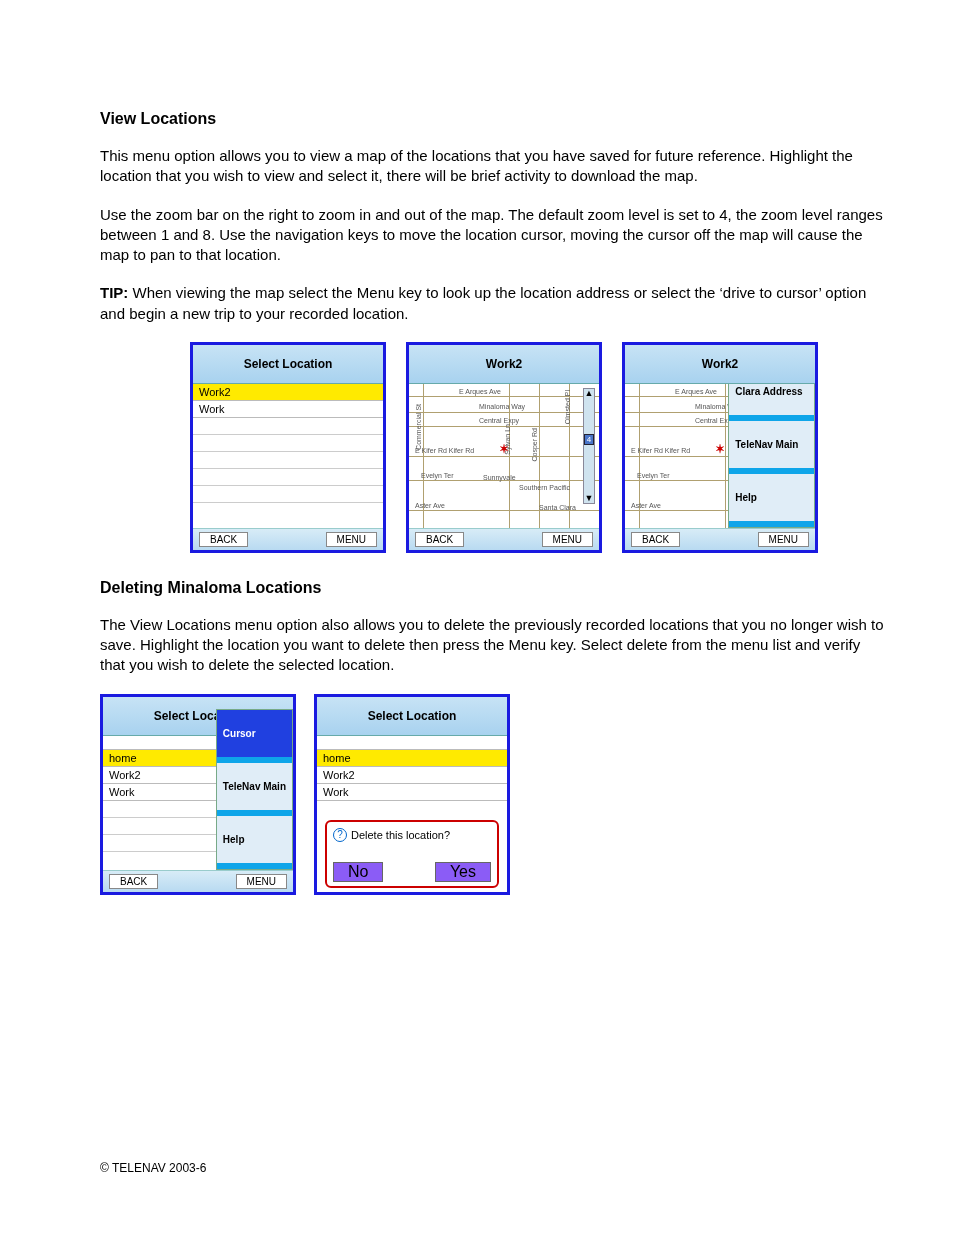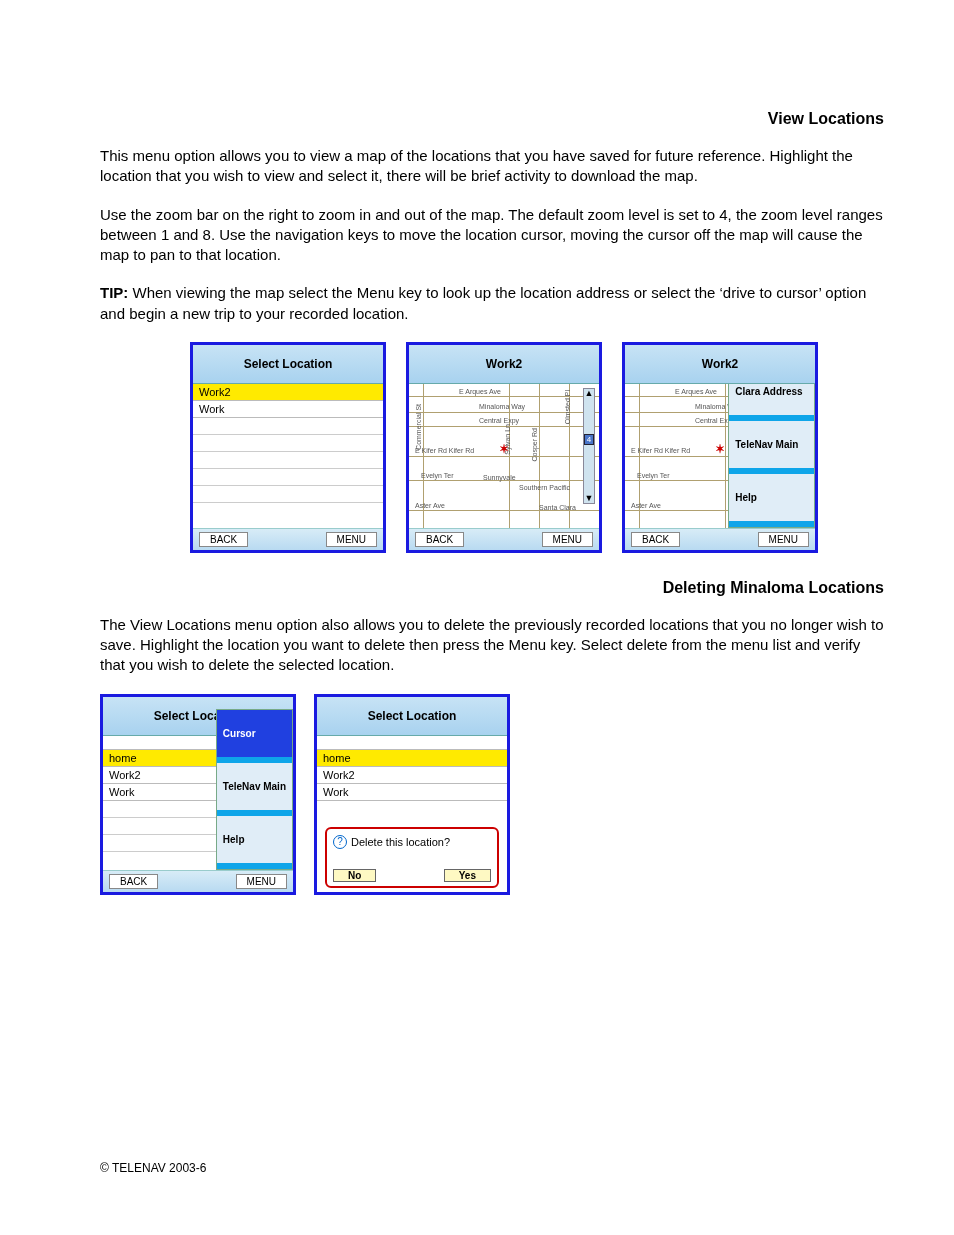--- a/index.html
+++ b/index.html
@@ -6,21 +6,21 @@
   body {
     width: 954px;
     height: 1235px;
     font-family: Arial, Helvetica, sans-serif;
     font-size: 15px;
     color: #000;
     background: #fff;
     position: relative;
     padding: 110px 70px 0 100px;
   }
-  h2.sec { font-size: 16px; font-weight: bold; margin-bottom: 18px; text-align: right; }
+  h2.sec { font-size: 16px; font-weight: bold; margin-bottom: 18px; }
   p.para { line-height: 1.35; margin-bottom: 18px; }
   .row-imgs { display: flex; gap: 20px; margin: 6px 0 26px 90px; }
   .phone {
     width: 196px;
     border: 3px solid #1a1ae0;
     background: #fff;
     display: flex;
     flex-direction: column;
     font-size: 11px;
   }
@@ -91,21 +91,21 @@
     left:8px; right:8px; bottom:4px;
     border:2px solid #c00;
     border-radius:6px;
     background:#fff;
     padding:6px 6px 4px 6px;
     font-family: Tahoma, Arial, sans-serif;
   }
   .dialog .q { display:flex; align-items:center; gap:4px; font-size:11px; margin-bottom:20px;}
   .dialog .qicon { width:14px; height:14px; border:1px solid #06c; border-radius:50%; color:#06c; font-size:10px; text-align:center; line-height:12px;}
   .dialog .dbtns { display:flex; justify-content:space-between; }
-  .dialog .dbtn { border:1px solid #666; background:#fef9c3; font-size:10px; padding:0 14px;font-weight:bold;}
+  .dialog .dbtn { border:1px solid #666; background:#8b5cf6; font-size:16px; padding:0 14px;}
   .footer {
     position: absolute;
     left: 100px; right: 70px; bottom: 60px;
     display: flex;
     font-size: 12px;
     flex-direction: column;
   }
   .footer .c { flex:1; }
   .footer .p { flex:1; text-align:left; }
 </style>

